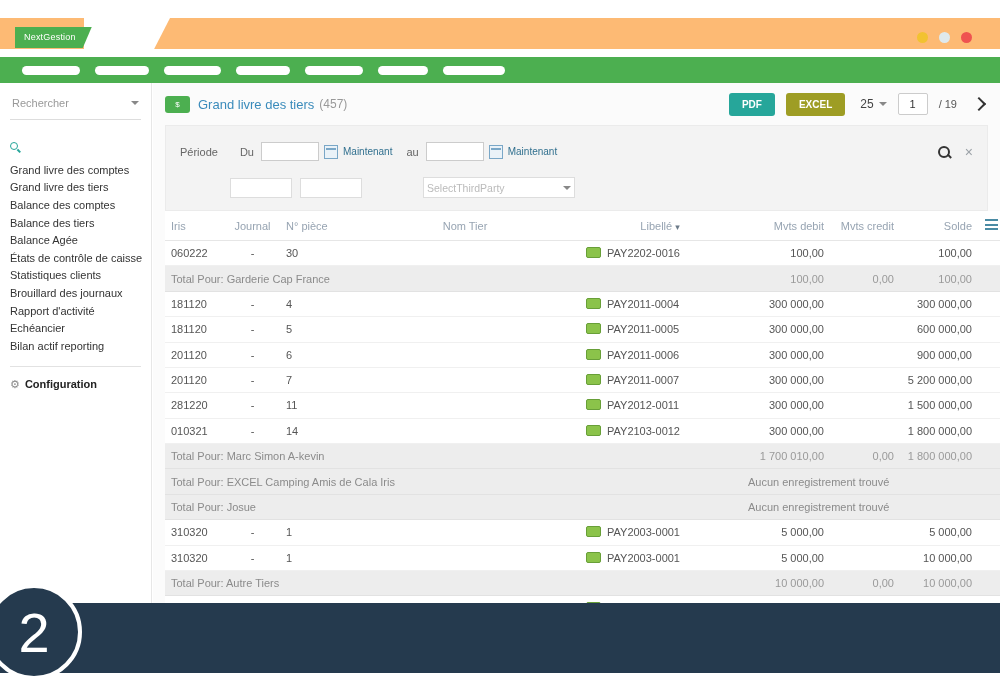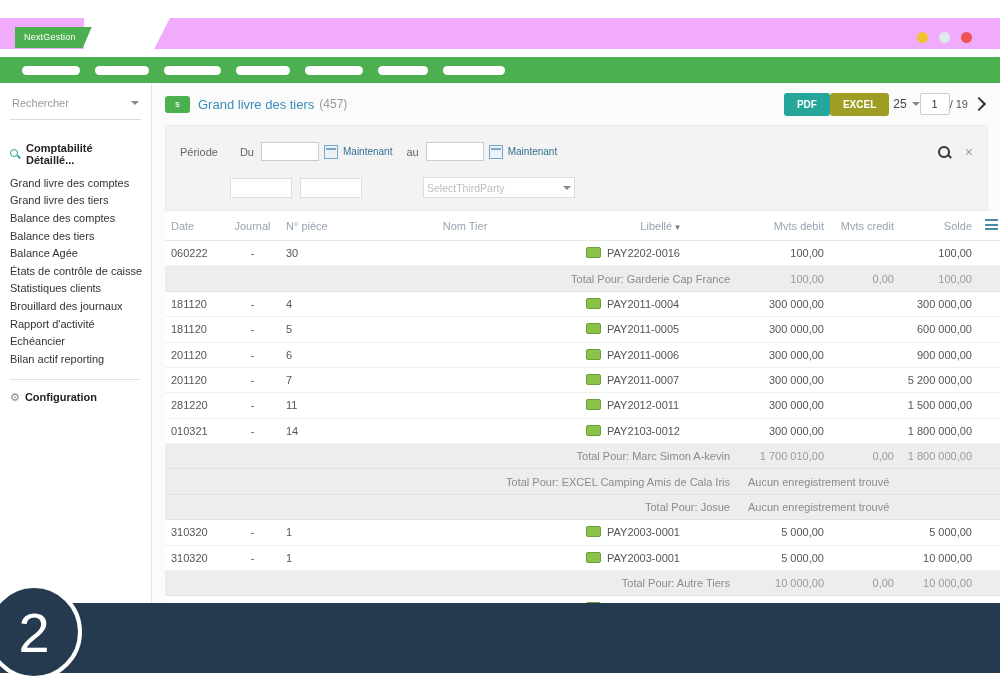--- a/index.html
+++ b/index.html
@@ -1,19 +1,19 @@
 <!DOCTYPE html>
 <html><head>
 <meta charset="utf-8">
 <style>
   html,body{margin:0;padding:0}
   .screen{position:relative;width:1000px;height:679px;background:#fff;font-family:"Liberation Sans",sans-serif;overflow:hidden}
 
   
-  .topbar{position:absolute;left:0;top:18px;width:100%;height:31px;background:#f0abfc}
+  .topbar{position:absolute;left:0;top:18px;width:100%;height:31px;background:#fdba74}
   .white-tab{position:absolute;left:84px;top:0;width:86px;height:39px;background:#fff;
     clip-path:polygon(0 0,100% 0,calc(100% - 20px) 100%,0 100%)}
   .logo-badge{position:absolute;left:15px;top:9px;height:21px;line-height:21px;padding:0 16px 0 9px;
     background:#4caf50;color:#fff;font-size:9px;letter-spacing:.2px;
     clip-path:polygon(0 0,100% 0,calc(100% - 9px) 100%,0 100%)}
   .dots{position:absolute;right:28px;top:14px;display:flex;gap:11px}
   .dot{width:11px;height:11px;border-radius:50%}
   .dot1{background:#f2c231}.dot2{background:#dfe9ec}.dot3{background:#ef5350}
 
   
@@ -40,21 +40,21 @@
   .gear{color:#8a8a8a;font-size:11px;font-weight:normal}
 
   
   .main{position:absolute;left:153px;top:83px;width:847px;height:520px;background:#fbfbfb;
     padding:0 12px;box-sizing:border-box;overflow:hidden}
   .page-header{display:flex;align-items:center;height:42px}
   .ledger-icon{width:25px;height:17px;background:#4caf50;border-radius:3px;color:#fff;font-size:8px;
     display:flex;align-items:center;justify-content:center;margin-right:8px;flex:0 0 auto}
   .page-title{font-size:13px;color:#3a8bbb}
   .page-count{font-size:12px;color:#999;margin-left:5px}
-  .header-actions{margin-left:auto;display:flex;align-items:center;}
+  .header-actions{margin-left:auto;display:flex;align-items:center;gap:11px}
   .btn{border:none;border-radius:3px;color:#fff;font-size:10px;font-weight:bold;padding:6px 13px;cursor:pointer;
     font-family:"Liberation Sans",sans-serif}
   .btn-pdf{background:#26a69a}
   .btn-excel{background:#9e9d24}
   .page-size{display:flex;align-items:center;gap:5px;font-size:12px;color:#444;cursor:pointer;margin-left:4px}
   .page-input{width:30px;height:22px;border:1px solid #ccc;border-radius:2px;text-align:center;font-size:11px;
     color:#333;box-sizing:border-box;font-family:"Liberation Sans",sans-serif}
   .page-total{font-size:11px;color:#555}
   .next-chevron{width:8px;height:8px;border-top:2px solid #333;border-right:2px solid #333;
     transform:rotate(45deg);margin:0 4px 0 6px;cursor:pointer}
@@ -89,21 +89,21 @@
   .c-nom{text-align:center}
   .c-lib{padding-left:30px;text-align:left}
   .c-num{text-align:right;color:#3a7fb0}
   .c-ico{text-align:center}
   .sort-caret{color:#6b7a88;font-size:9px;margin-left:3px}
   .list-icon{display:inline-block;width:13px;height:11px;cursor:pointer;
     background:repeating-linear-gradient(#4a8ba4 0 2px,transparent 2px 4.5px)}
   .cash-icon{display:inline-block;width:13px;height:9px;background:#8bc34a;border:1px solid #689f38;
     border-radius:2px;margin-right:6px;vertical-align:-1px}
   tr.total td{background:#ededed;color:#8b8b8b;border-bottom:1px solid #e2e2e2}
-  td.t-label{text-align:right;padding-right:10px}
+  td.t-label{text-align:left;padding-right:10px}
   tr.total .c-num{color:#9a9a9a}
   td.t-empty{color:#c3c9cf;text-align:left;padding-left:8px}
 
   
   .bottom-band{position:absolute;left:0;top:603px;width:100%;height:70px;background:#253a4e;z-index:5}
   .step-circle{position:absolute;left:-14px;top:584px;width:96px;height:96px;border-radius:50%;
     background:#253a4e;border:4px solid #fff;display:flex;align-items:center;justify-content:center;
     color:#fff;font-size:56px;z-index:6;box-sizing:border-box}
 </style>
 </head>
@@ -131,21 +131,20 @@
       <span class="pill"></span>
     </nav>
 
   <aside class="sidebar">
     <div class="search-select">
       <span>Rechercher</span>
       <span class="sel-caret"></span>
     </div>
     <div class="section-head">
       <span class="mag-sm"></span>
-      <span>Comptabilité Détaillé...</span>
     </div>
     <div>
         <div class="side-item">Grand livre des comptes</div>
         <div class="side-item">Grand livre des tiers</div>
         <div class="side-item">Balance des comptes</div>
         <div class="side-item">Balance des tiers</div>
         <div class="side-item">Balance Agée</div>
         <div class="side-item">États de contrôle de caisse</div>
         <div class="side-item">Statistiques clients</div>
         <div class="side-item">Brouillard des journaux</div>
@@ -212,21 +211,21 @@
           <col style="width:70px">
           <col style="width:230px">
         <col style="width:160px">
           <col style="width:90px">
           <col style="width:70px">
           <col style="width:78px">
           <col style="width:27px">
       </colgroup>
       <thead>
         <tr>
-          <th class="th-date">Date</th>
+          <th class="th-date">Iris</th>
           <th class="th-center">Journal</th>
           <th class="th-piece">N° pièce</th>
           <th class="th-center">Nom Tier</th>
           <th class="th-center">
             <span>Libellé</span><span class="sort-caret">▾</span>
           </th>
           <th class="th-right">Mvts debit</th>
           <th class="th-right">Mvts credit</th>
           <th class="th-right">Solde</th>
           <th class="c-ico"><span class="list-icon"></span></th>

